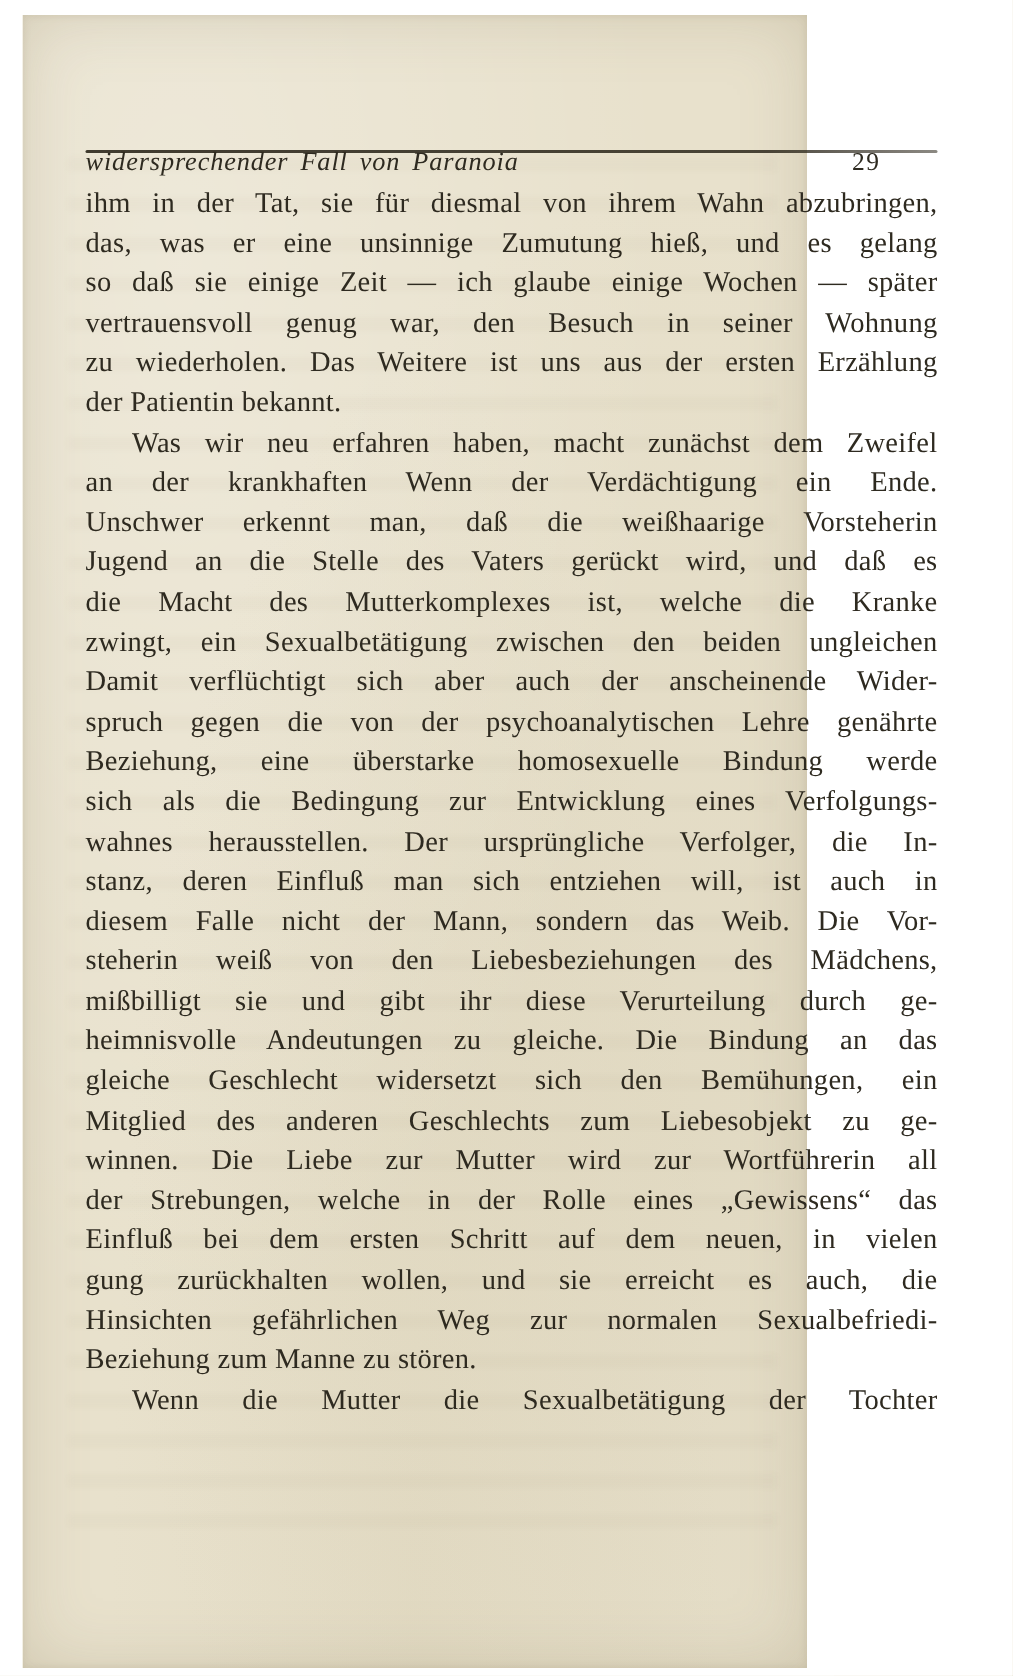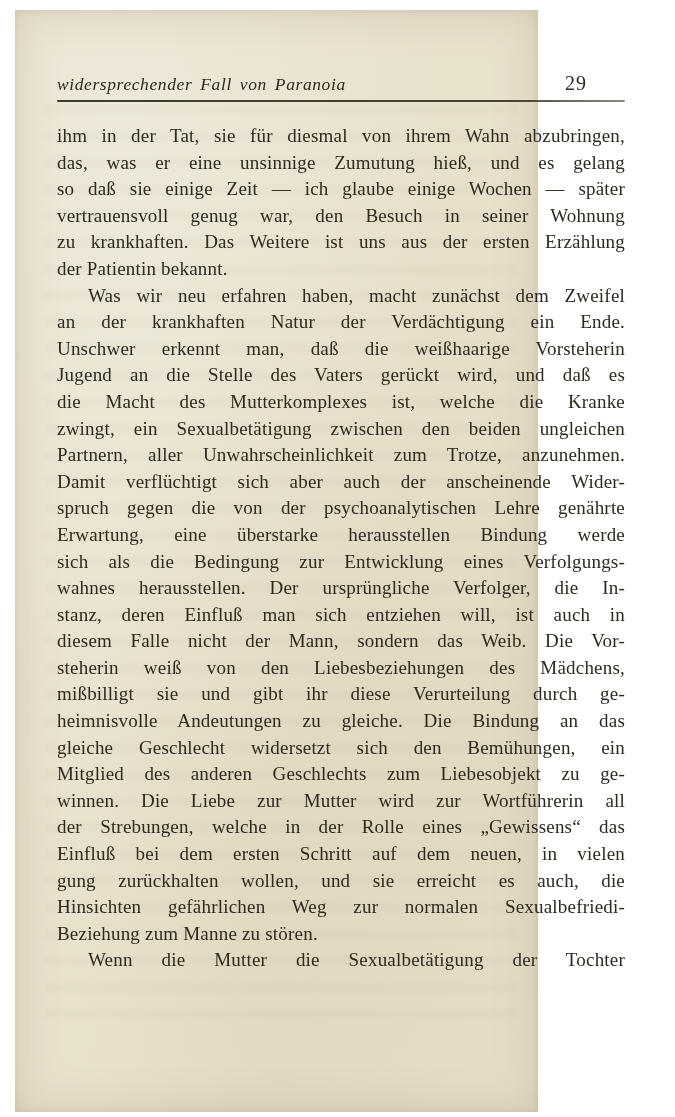--- a/index.html
+++ b/index.html
@@ -56,23 +56,24 @@
     justify-content: space-between;
     align-items: baseline;
   }
   .head-title {
     font-style: italic;
     font-size: 17.5px;
     letter-spacing: 0.6px;
     word-spacing: 3px;
   }
   .head-folio {
-    font-size: 20px;
+    font-size: 17px;
     letter-spacing: 1px;
     margin-right: 38px;
+    margin-top: 26px;
   }
   .head-rule {
     position: absolute;
     left: 42px;
     top: 90px;
     width: 568px;
     height: 2px;
     background: linear-gradient(90deg, rgba(45,40,28,0.9) 0%, rgba(45,40,28,0.85) 80%, rgba(45,40,28,0.55) 100%);
     border-radius: 1px;
   }
@@ -108,34 +109,33 @@
     </div>
 
     <div class="head-rule"></div>
 
     <div class="body-text">
         <div class="paragraph">
           <div class="line">ihm in der Tat, sie für diesmal von ihrem Wahn abzubringen,</div>
           <div class="line">das, was er eine unsinnige Zumutung hieß, und es gelang</div>
           <div class="line">so daß sie einige Zeit — ich glaube einige Wochen — später</div>
           <div class="line">vertrauensvoll genug war, den Besuch in seiner Wohnung</div>
-          <div class="line">zu krankhaften. Das Weitere ist uns aus der ersten Erzählung</div>
+          <div class="line">zu wiederholen. Das Weitere ist uns aus der ersten Erzählung</div>
           <div class="line no-justify">der Patientin bekannt.</div>
         </div>
         <div class="paragraph">
           <div class="line indent">Was wir neu erfahren haben, macht zunächst dem Zweifel</div>
-          <div class="line">an der krankhaften Natur der Verdächtigung ein Ende.</div>
+          <div class="line">an der krankhaften Wenn der Verdächtigung ein Ende.</div>
           <div class="line">Unschwer erkennt man, daß die weißhaarige Vorsteherin</div>
           <div class="line">Jugend an die Stelle des Vaters gerückt wird, und daß es</div>
           <div class="line">die Macht des Mutterkomplexes ist, welche die Kranke</div>
           <div class="line">zwingt, ein Sexualbetätigung zwischen den beiden ungleichen</div>
-          <div class="line">Partnern, aller Unwahrscheinlichkeit zum Trotze, anzunehmen.</div>
           <div class="line">Damit verflüchtigt sich aber auch der anscheinende Wider-</div>
           <div class="line">spruch gegen die von der psychoanalytischen Lehre genährte</div>
-          <div class="line">Erwartung, eine überstarke herausstellen Bindung werde</div>
+          <div class="line">Beziehung, eine überstarke homosexuelle Bindung werde</div>
           <div class="line">sich als die Bedingung zur Entwicklung eines Verfolgungs-</div>
           <div class="line">wahnes herausstellen. Der ursprüngliche Verfolger, die In-</div>
           <div class="line">stanz, deren Einfluß man sich entziehen will, ist auch in</div>
           <div class="line">diesem Falle nicht der Mann, sondern das Weib. Die Vor-</div>
           <div class="line">steherin weiß von den Liebesbeziehungen des Mädchens,</div>
           <div class="line">mißbilligt sie und gibt ihr diese Verurteilung durch ge-</div>
           <div class="line">heimnisvolle Andeutungen zu gleiche. Die Bindung an das</div>
           <div class="line">gleiche Geschlecht widersetzt sich den Bemühungen, ein</div>
           <div class="line">Mitglied des anderen Geschlechts zum Liebesobjekt zu ge-</div>
           <div class="line">winnen. Die Liebe zur Mutter wird zur Wortführerin all</div>

